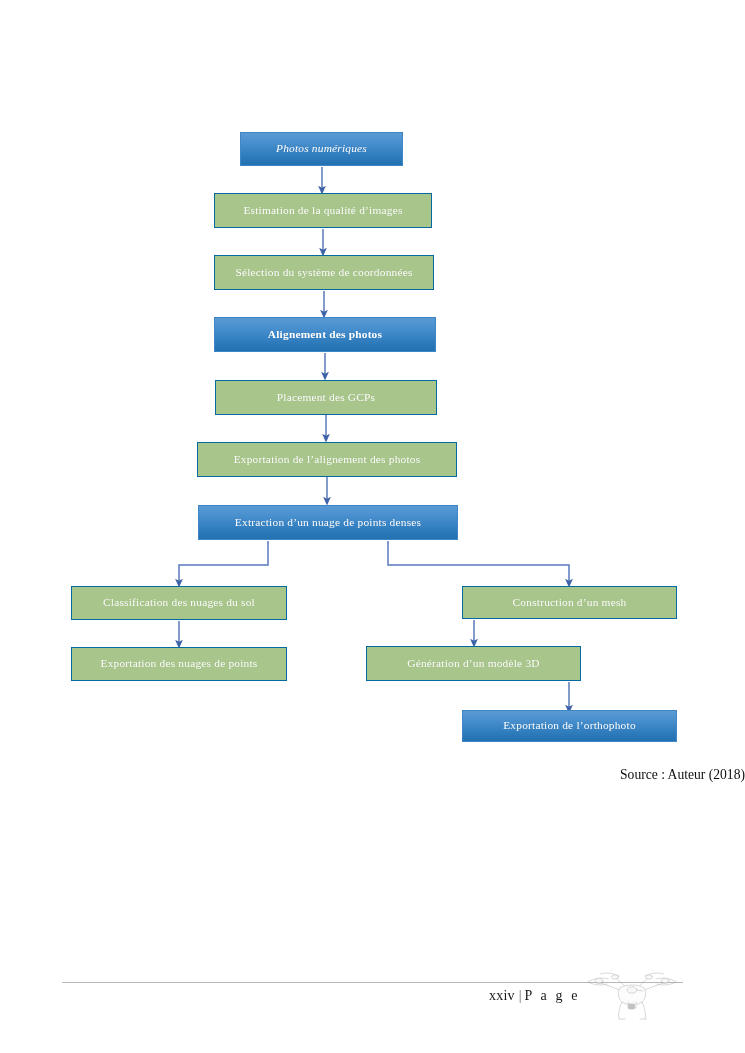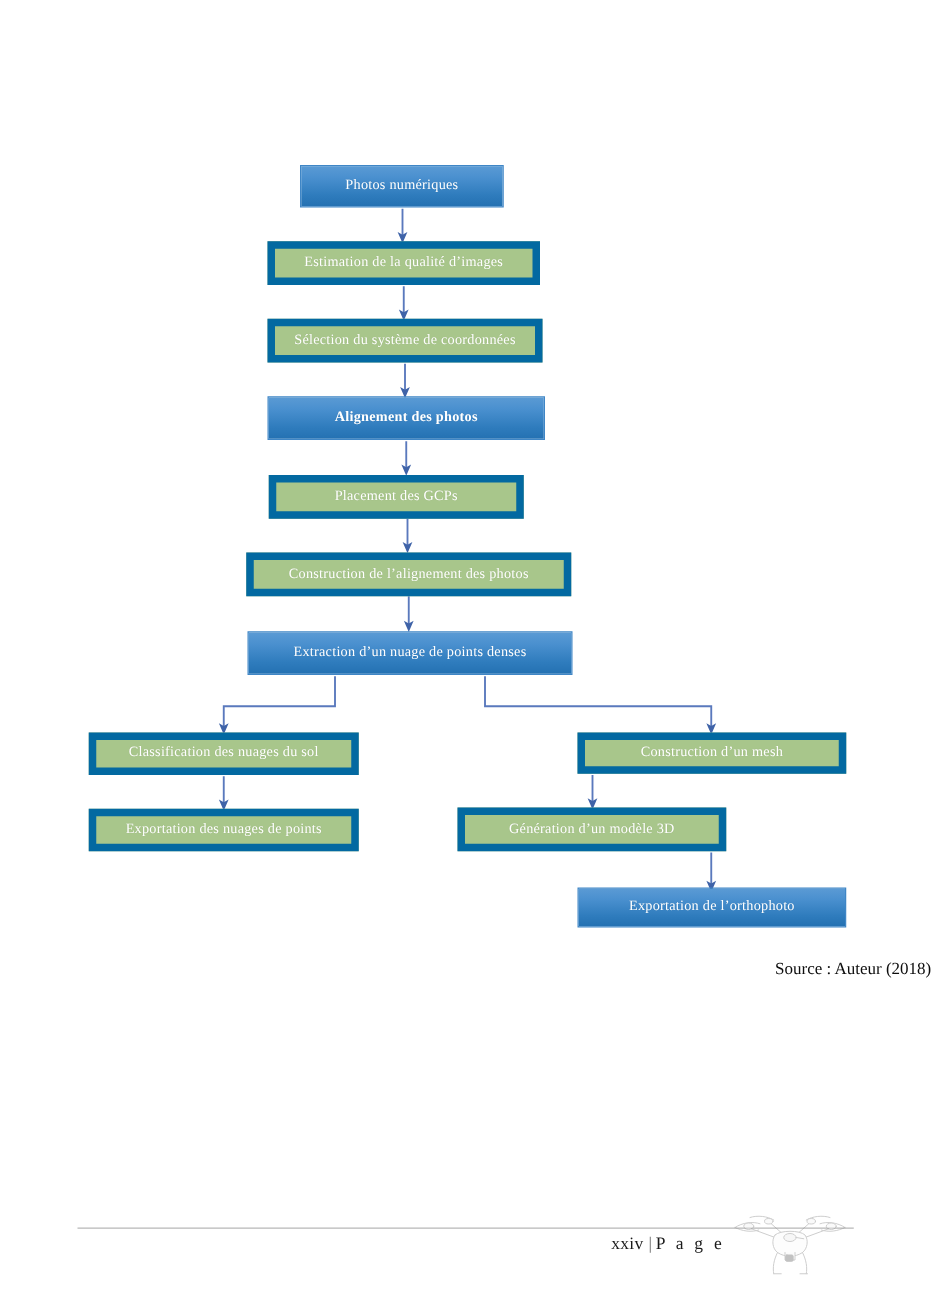--- a/index.html
+++ b/index.html
@@ -55,21 +55,21 @@
     color: #ffffff;
     letter-spacing: 0.2px;
     line-height: 1.15;
     box-sizing: border-box;
     padding: 0 6px;
     text-shadow: 0 0 1px rgba(0,0,0,0.10);
   }
 
   .node.green {
     background: #a8c68b;
-    border: 6px solid #0369a1;
+    border: 1px solid #0369a1;
   }
 
   .node.blue {
     background: linear-gradient(to bottom, #5a9ad4 0%, #4a90cf 28%, #2f7cbd 72%, #2471b2 100%);
     border: 1px solid #3f86c6;
   }
 
   
   .connectors {
     position: absolute;
@@ -167,31 +167,31 @@
         <path d="M388,541 L388,565 L569,565 L569,583"></path>
 
         <path d="M179,621 L179,644"></path>
 
         <path d="M474,620 L474,643"></path>
 
         <path d="M569,682 L569,709"></path>
       </g>
     </svg>
 
-    <div class="node blue" style="left:240px; top:132px; width:163px; height:34px;">Photos numériques</div>
+    <div class="node blue" style="left:240px; top:132px; width:163px; height:34px;font-style:italic;">Photos numériques</div>
 
     <div class="node green" style="left:214px; top:193px; width:218px; height:35px;">Estimation de la qualité d’images</div>
 
     <div class="node green" style="left:214px; top:255px; width:220px; height:35px;">Sélection du système de coordonnées</div>
 
     <div class="node blue" style="left:214px; top:317px; width:222px; height:35px;font-weight:bold;">Alignement des photos</div>
 
-    <div class="node green" style="left:215px; top:380px; width:204px; height:35px;text-align:right;">Placement des GCPs</div>
-
-    <div class="node green" style="left:197px; top:442px; width:260px; height:35px;">Construction de l’alignement des photos</div>
+    <div class="node green" style="left:215px; top:380px; width:222px; height:35px;text-align:right;">Placement des GCPs</div>
+
+    <div class="node green" style="left:197px; top:442px; width:260px; height:35px;">Exportation de l’alignement des photos</div>
 
     <div class="node blue" style="left:198px; top:505px; width:260px; height:35px;">Extraction d’un nuage de points denses</div>
 
     <div class="node green" style="left:71px; top:586px; width:216px; height:34px;">Classification des nuages du sol</div>
 
     <div class="node green" style="left:71px; top:647px; width:216px; height:34px;">Exportation des nuages de points</div>
 
     <div class="node green" style="left:462px; top:586px; width:215px; height:33px;">Construction d’un mesh</div>
 
     <div class="node green" style="left:366px; top:646px; width:215px; height:35px;">Génération d’un modèle 3D</div>

